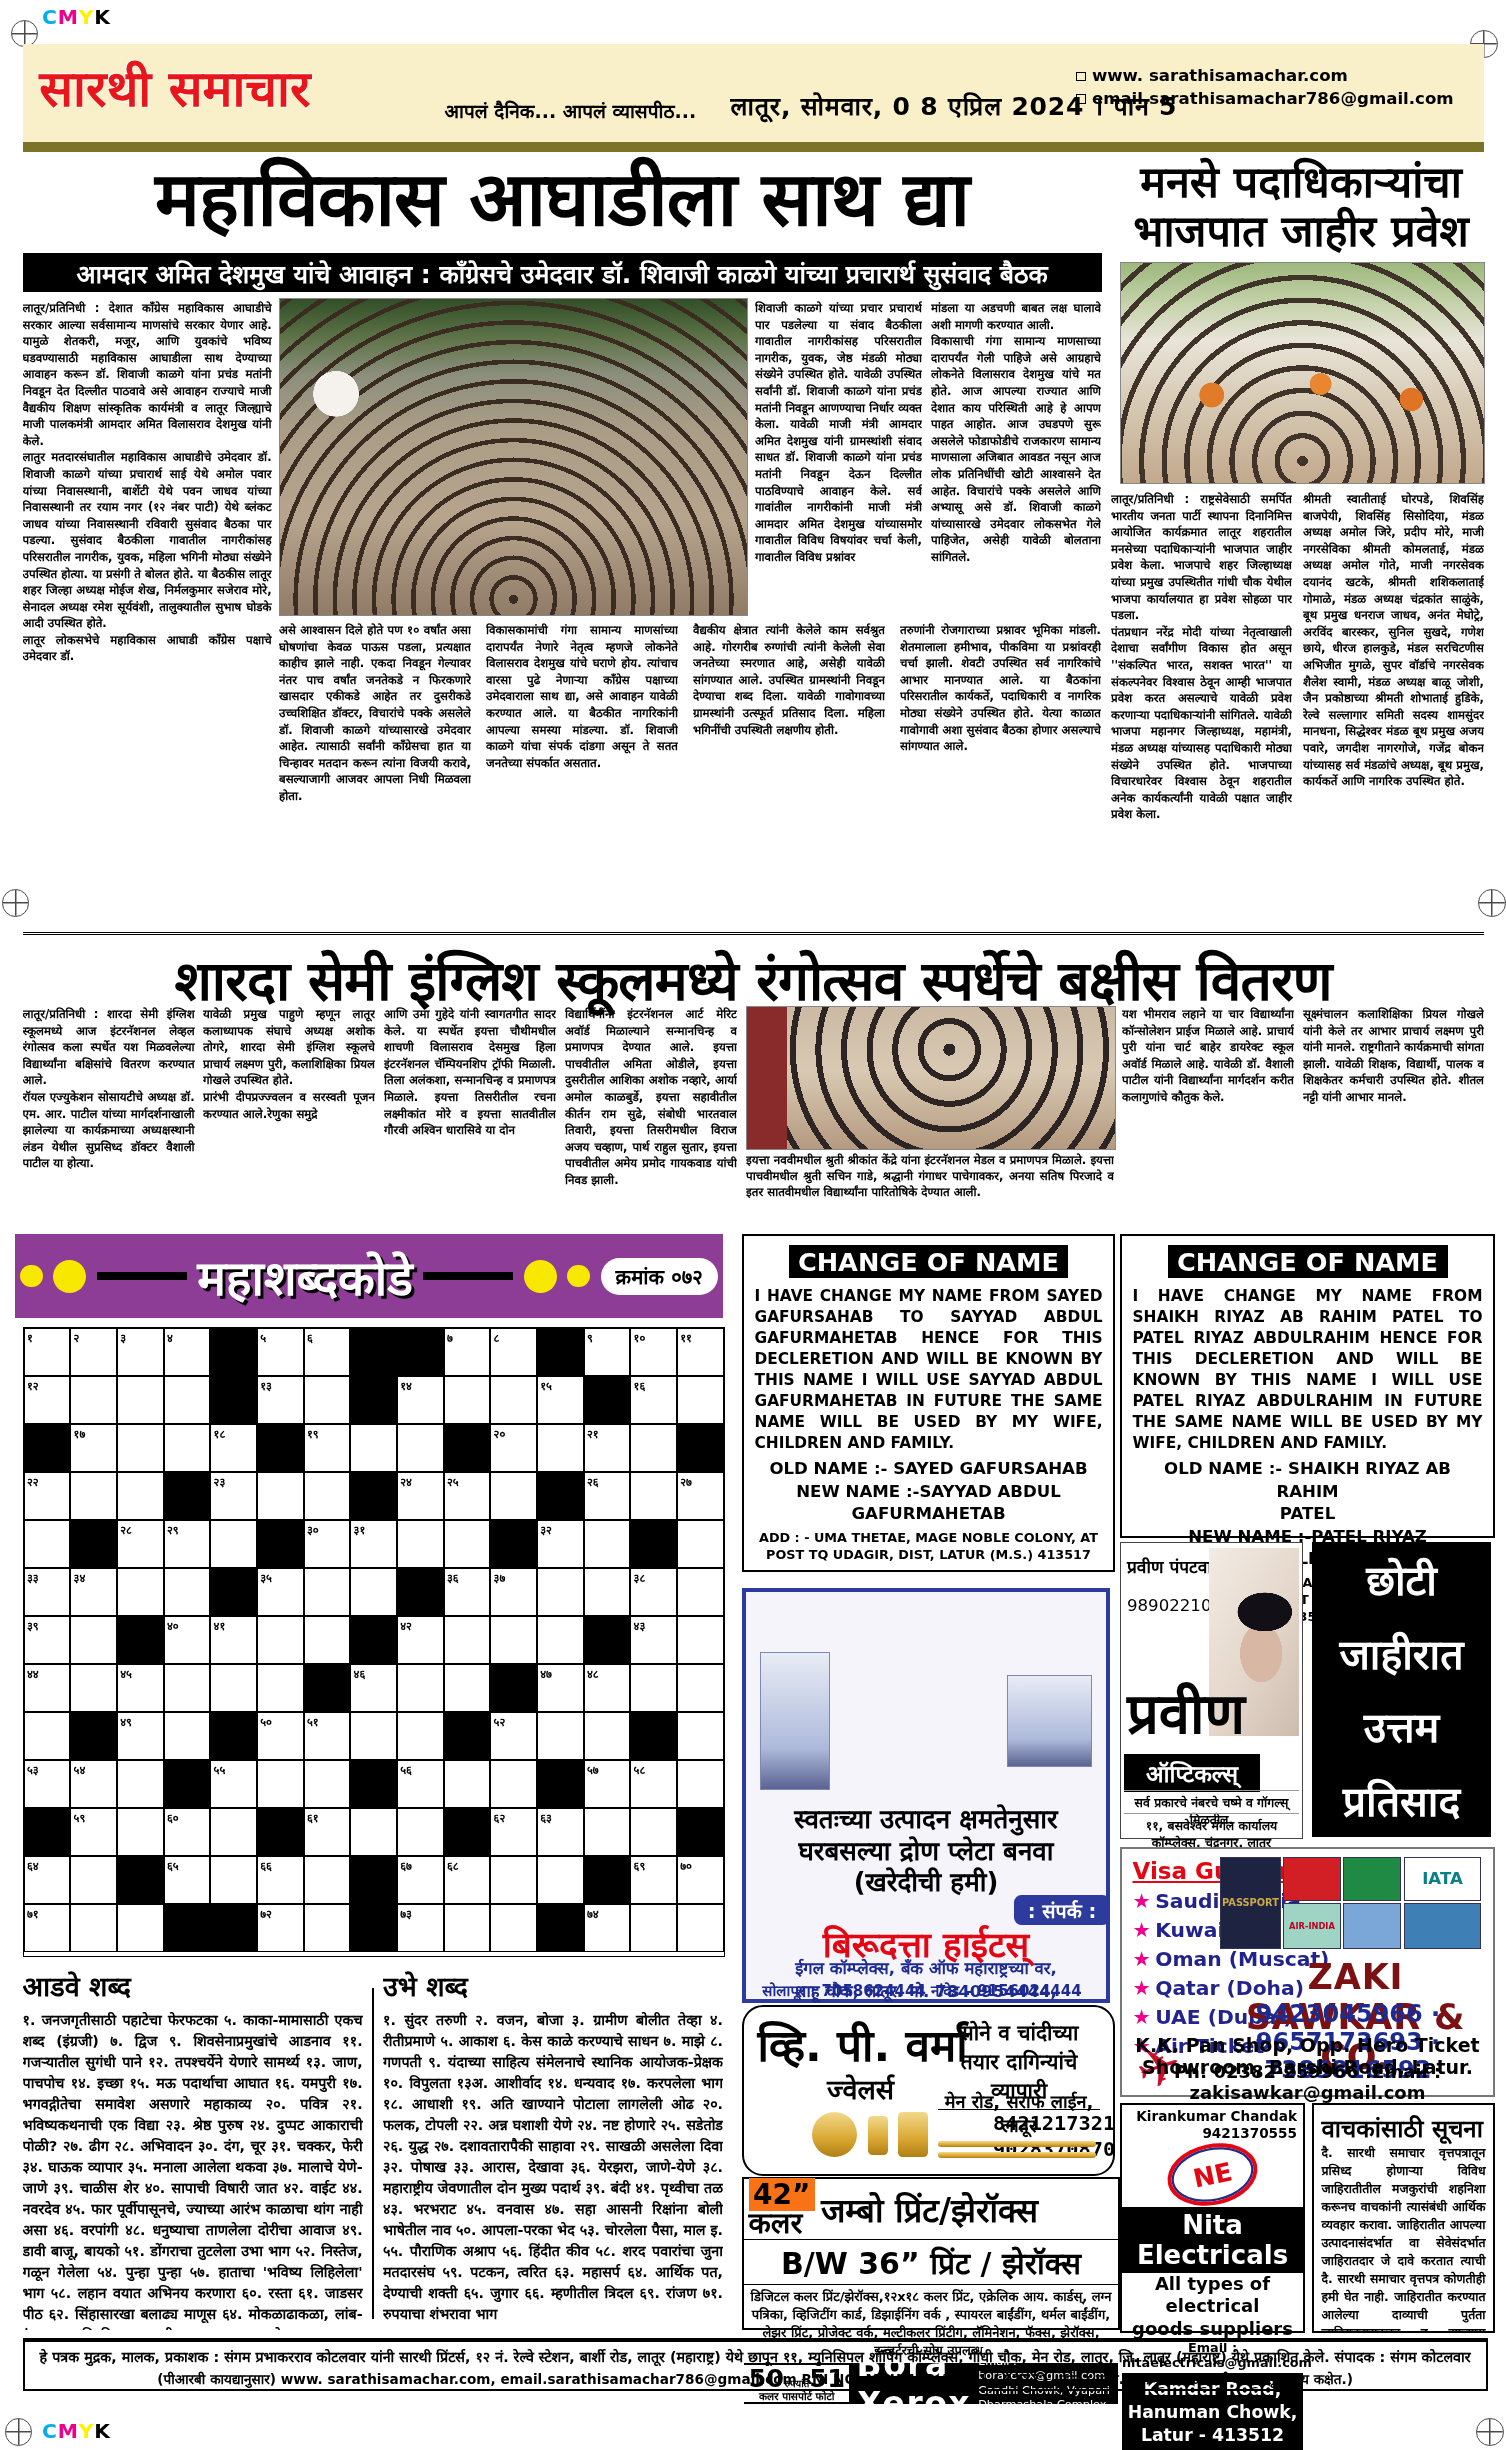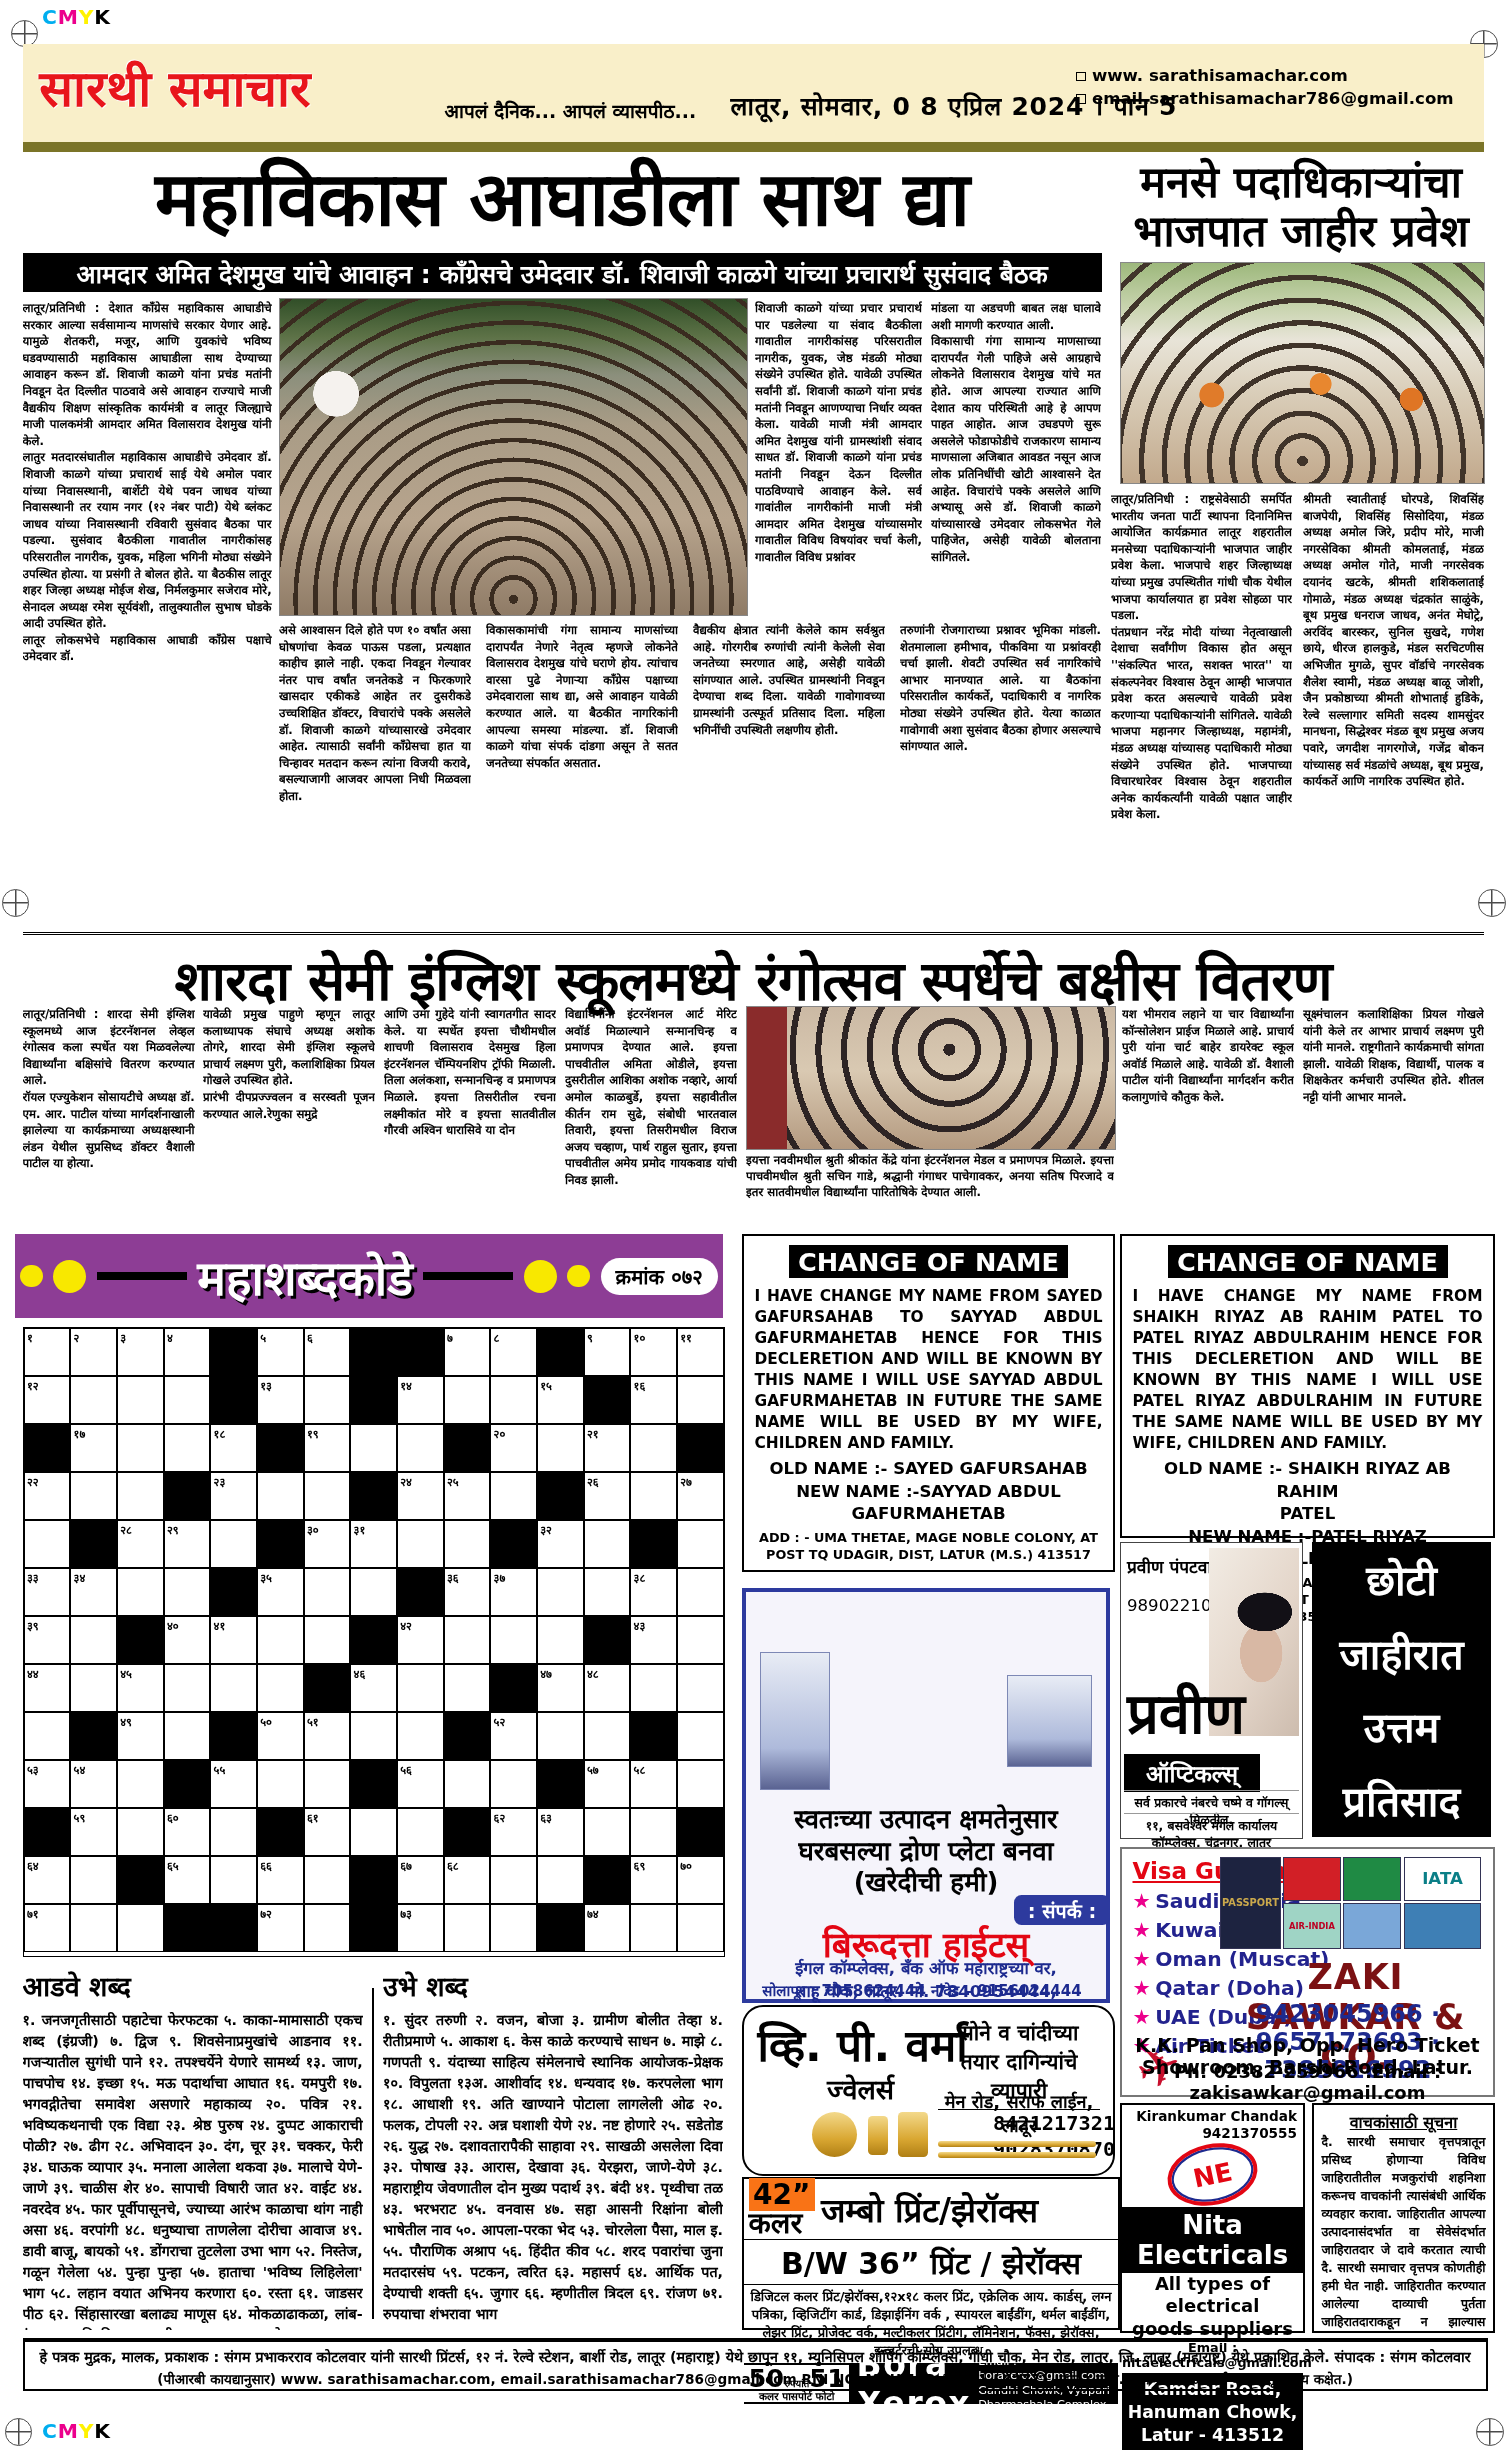--- a/index.html
+++ b/index.html
@@ -140,21 +140,21 @@
   .nita{border:2.3px solid #000;background:#fff;}
   .nita-owner{font-size:13.6px;font-weight:600;text-align:right;line-height:17.3px;}
   .nelogo{width:83px;height:53px;border:4.5px solid #e30613;border-radius:50%;transform:rotate(-12deg);
     display:flex;align-items:center;justify-content:center;color:#e30613;font-weight:bold;font-size:25.6px;
     box-shadow:0 0 0 2.3px #1d2a8f inset;}
   .nita-bar{background:#000;color:#fff;font-weight:bold;font-size:26px;text-align:center;padding:3px 0;}
   .nita-desc{font-size:18px;font-weight:600;text-align:center;line-height:22.6px;white-space:pre-line;}
   .nita-email{font-size:12.8px;font-weight:600;text-align:center;}
   .nita-addr{background:#000;color:#fff;font-size:17.3px;font-weight:600;text-align:center;line-height:23px;padding:4.5px 3px;}
   .suchana{border:2.3px solid #000;background:#fff;padding:6px 7.5px;}
-  .suchana-title{font-weight:bold;font-size:16px;text-align:center;text-decoration:underline;}
+  .suchana-title{font-weight:bold;font-size:24px;}
   .suchana-body{font-size:12.4px;line-height:18px;font-weight:600;text-align:justify;}
 
   .footerbox{border:2.3px solid #000;border-top:4.5px solid #000;}
   .foot-line{font-weight:600;text-align:center;}
   .divider{border-top:3px double #000;}
 </style>
 </head>
 <body>
 
 <div class="abs regmark" style="left:10.5px;top:19.6px"></div>

